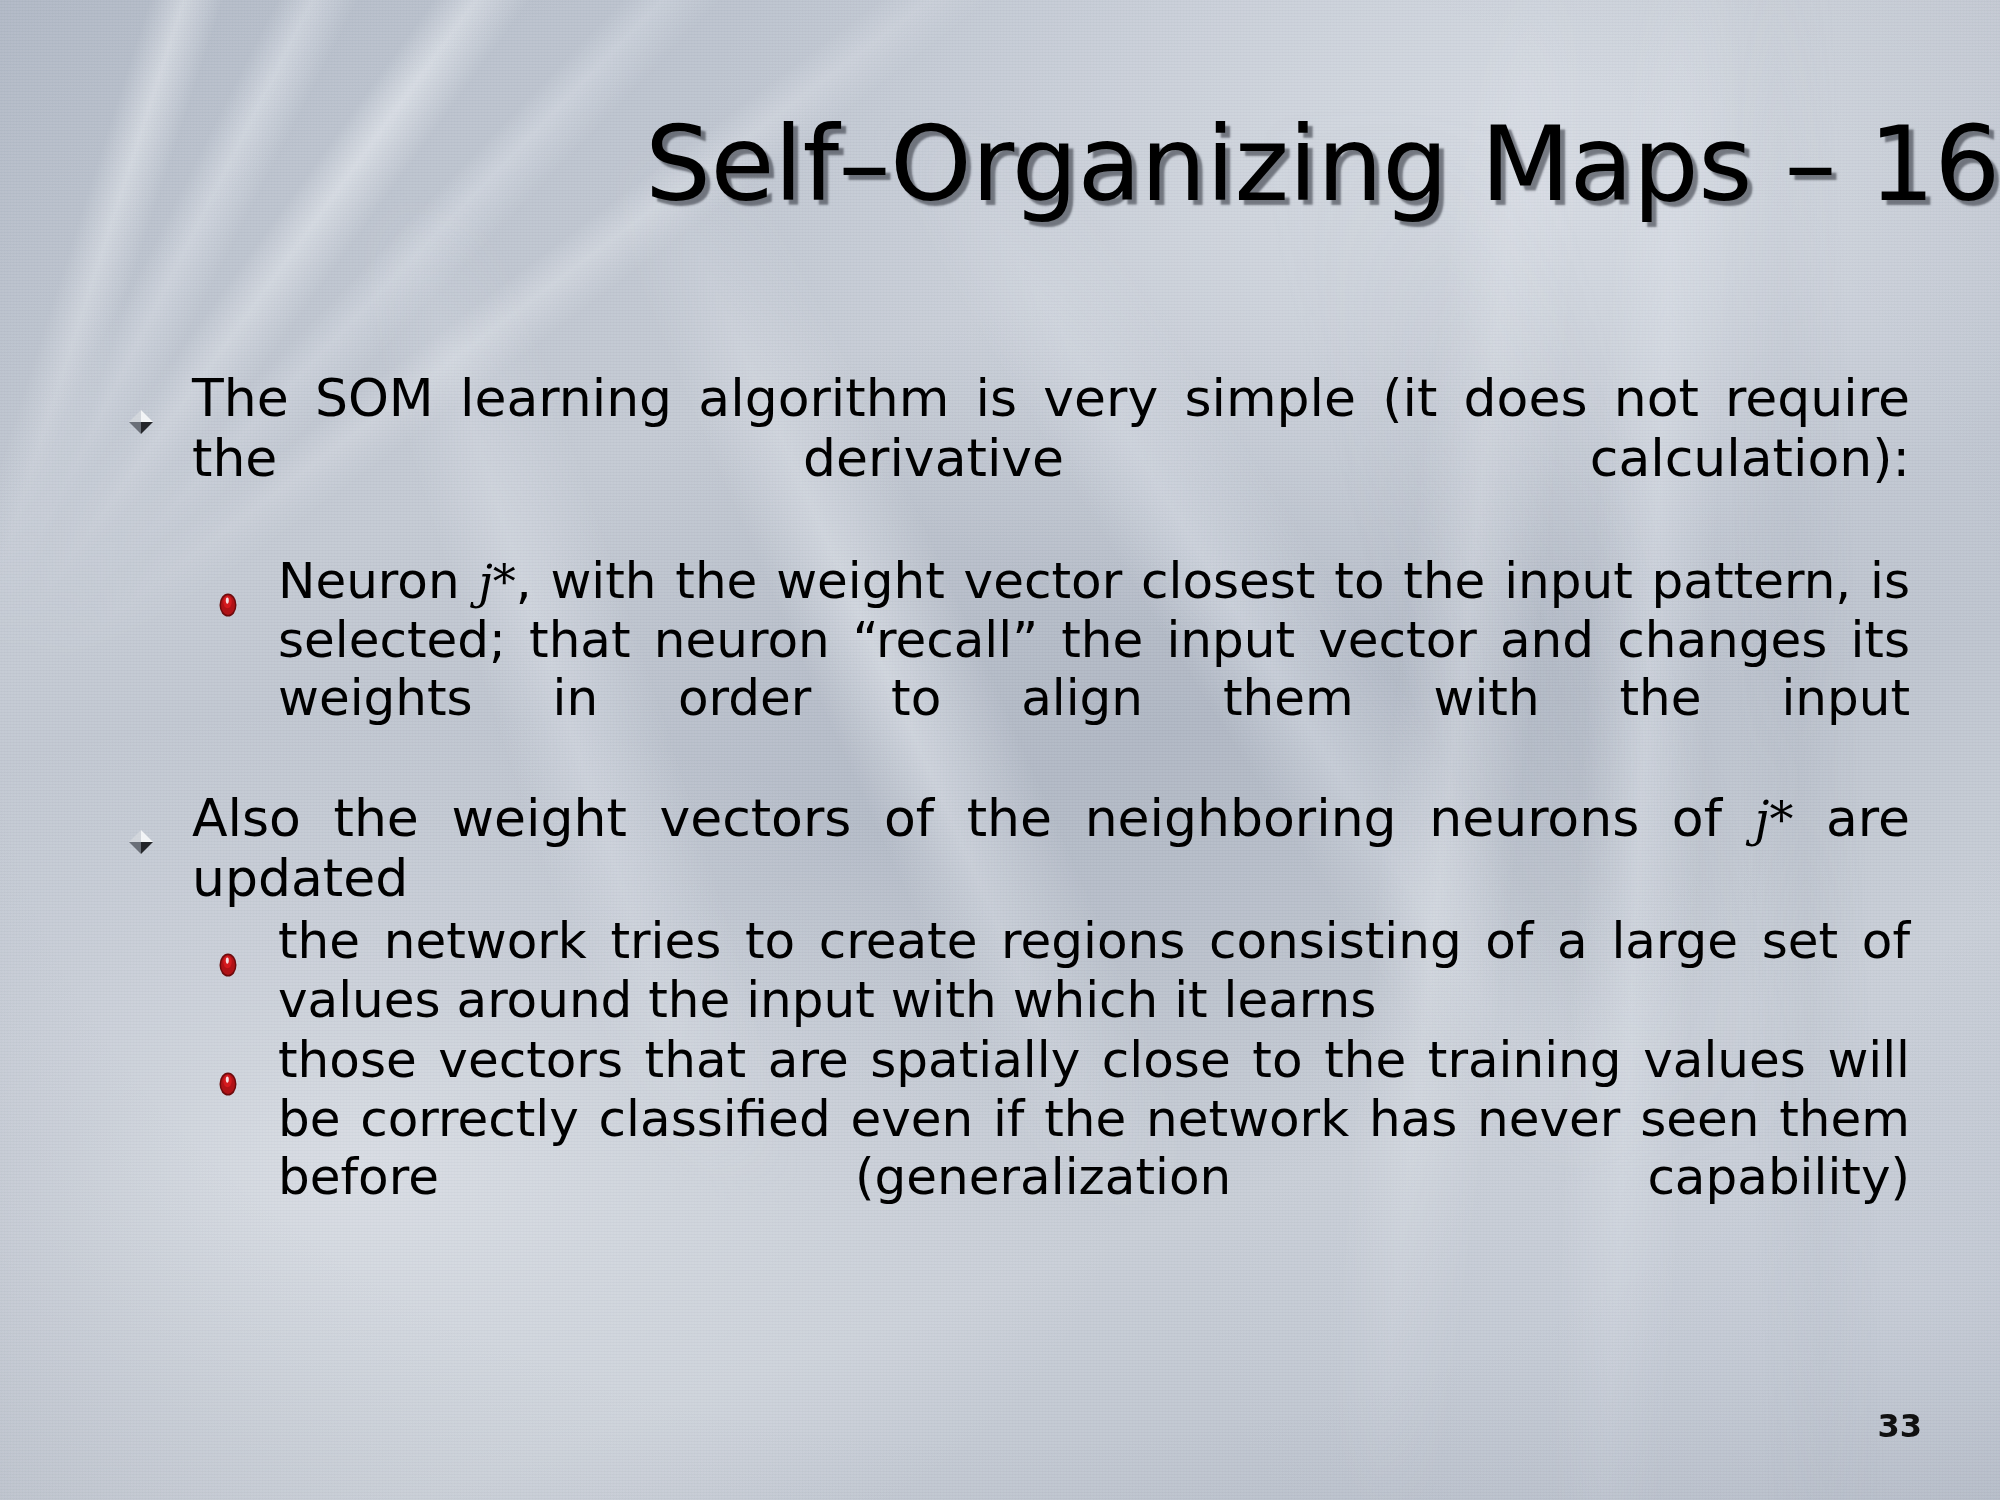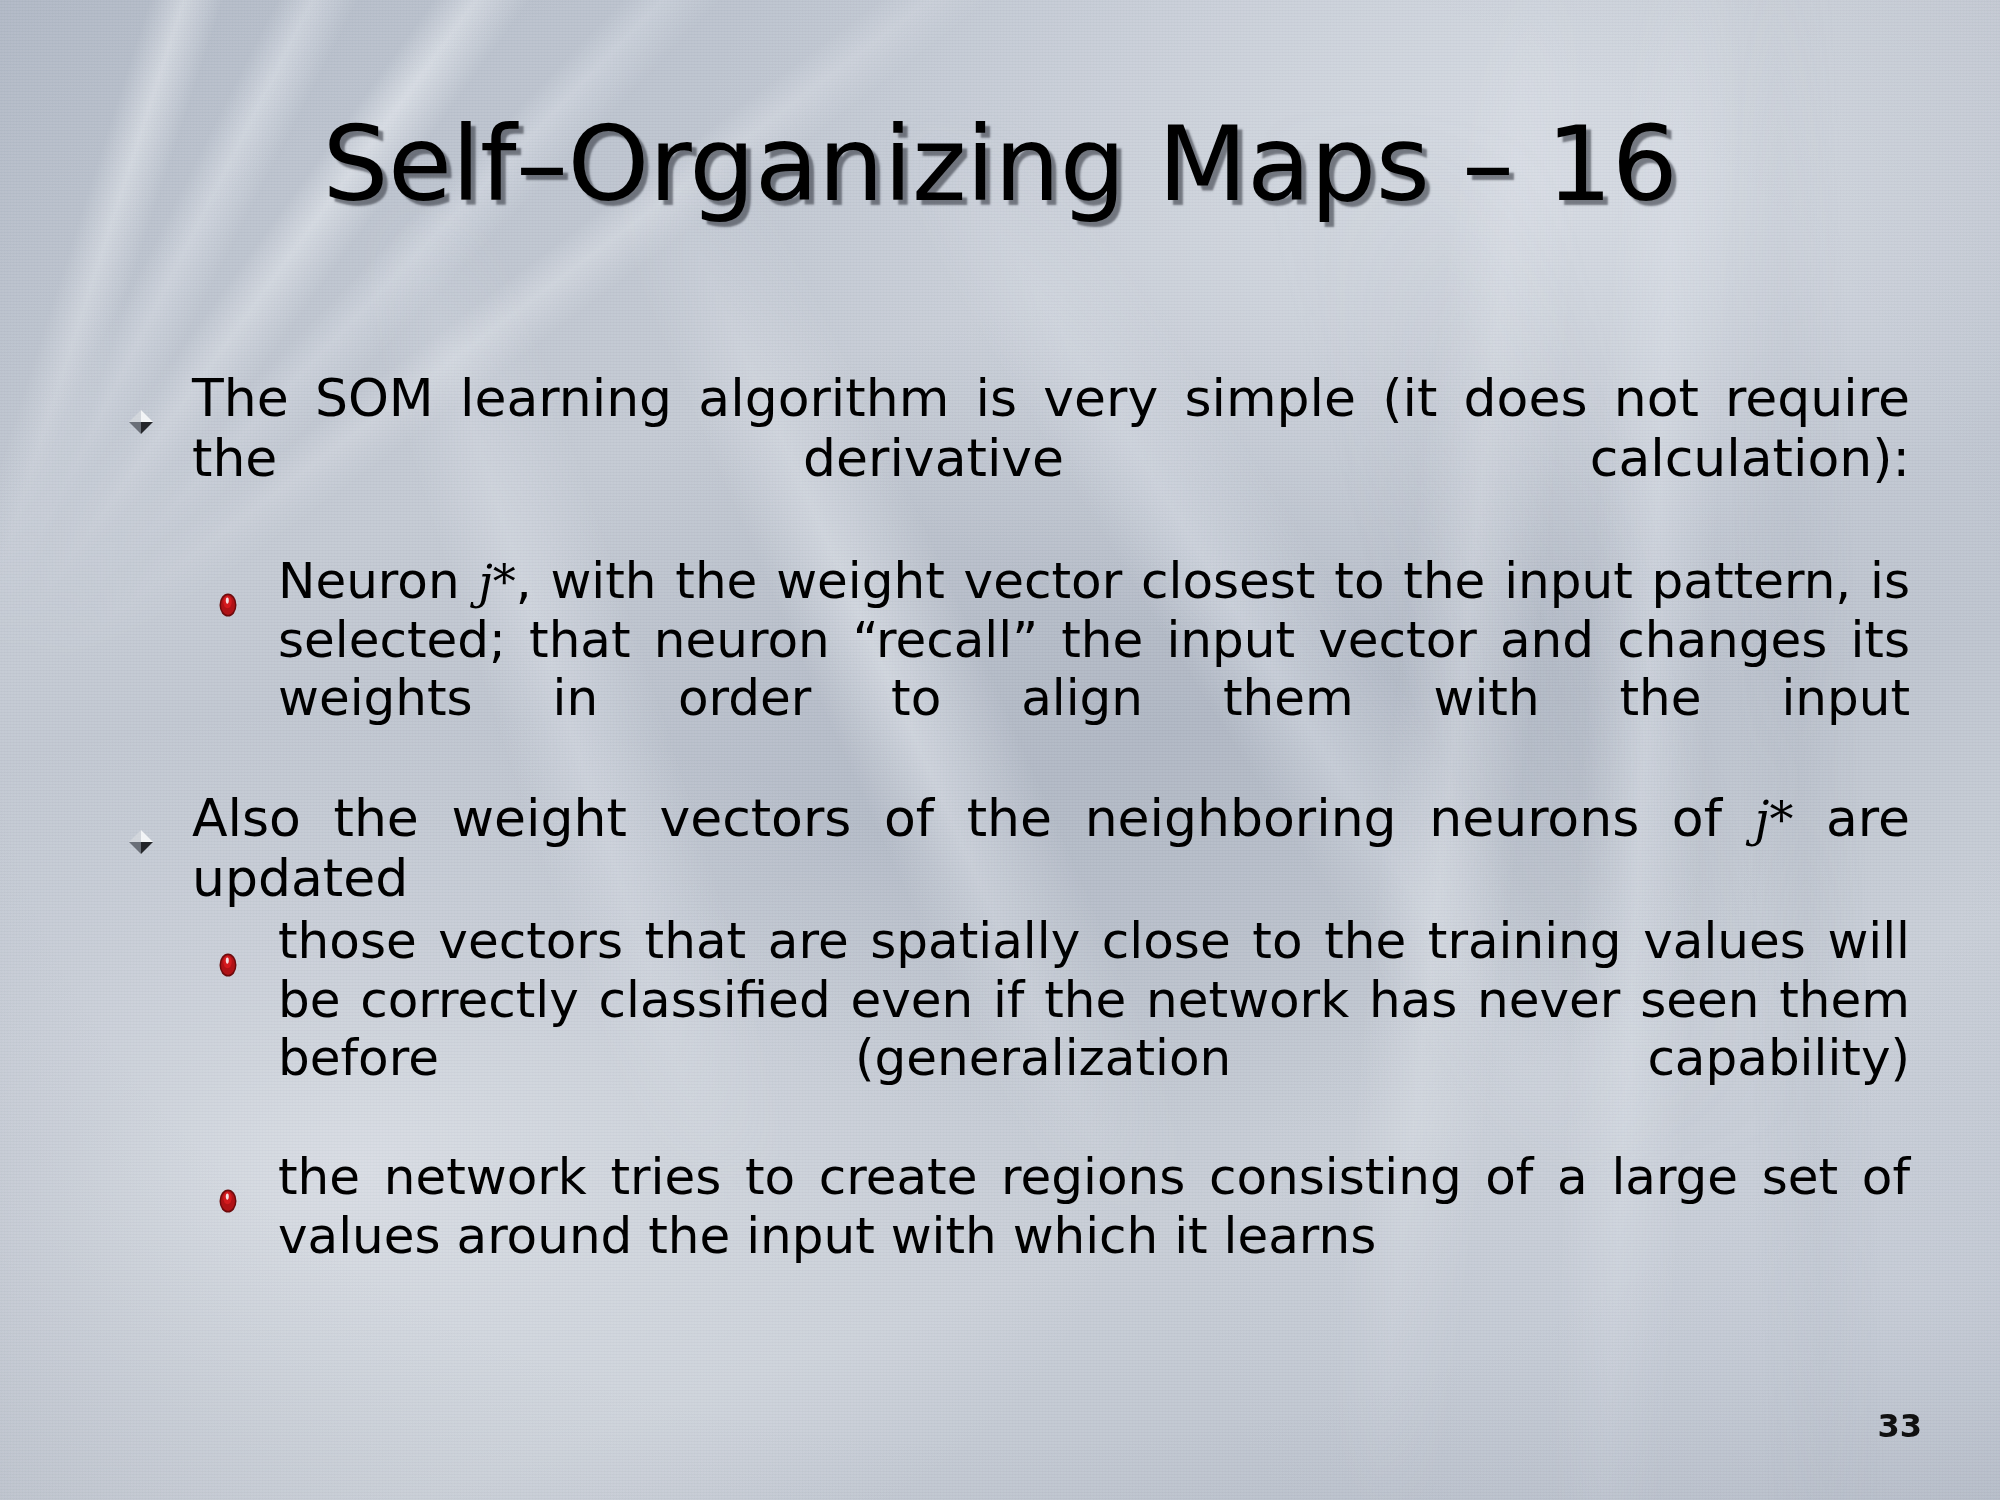--- a/index.html
+++ b/index.html
@@ -90,21 +90,21 @@
   #content {
     position: absolute;
     inset: 0;
   }
 
   .slide-title {
     position: absolute;
     left: 0;
     top: 112px;
     width: 2000px;
-    text-align: center;
+    text-align: right;
     font-size: 104px;
     line-height: 1.0;
     font-weight: 400;
     color: #000000;
     letter-spacing: -0.5px;
     text-shadow: 5px 5px 2px rgba(40,44,52,0.55);
     white-space: nowrap;
   }
 
   .body-block {
@@ -229,43 +229,43 @@
             <polygon points="15,3 27,15 15,15" fill="#f2f4f6"></polygon>
             <polygon points="15,3 3,15 15,15" fill="#d2d6dc"></polygon>
             <polygon points="3,15 15,15 15,27" fill="#6a6f78"></polygon>
             <polygon points="15,15 27,15 15,27" fill="#24262a"></polygon>
           </svg>
         </span>
         <span class="txt"><span>Also the weight vectors of the neighboring neurons of </span><span class="mathvar">j*</span><span> are updated</span></span>
       </div>
 
       <div class="l2-group">
+        <div class="l2 nojust">
+          <span class="bullet-l2">
+            <svg viewBox="0 0 24 26" width="24" height="26" aria-hidden="true">
+              <ellipse cx="12" cy="13" rx="8.5" ry="11.5" fill="#6d0a0c"></ellipse>
+              <ellipse cx="12" cy="13" rx="7" ry="10" fill="#b01216"></ellipse>
+              <ellipse cx="11.5" cy="10" rx="4.2" ry="6.2" fill="#d31a1e"></ellipse>
+              <ellipse cx="11.3" cy="8.6" rx="1.5" ry="3.1" fill="#f7eced" opacity="0.95"></ellipse>
+            </svg>
+          </span>
+          <span class="txt">the network tries to create regions consisting of a large set of values around the input with which it learns</span>
+        </div>
+
         <div class="l2">
           <span class="bullet-l2">
             <svg viewBox="0 0 24 26" width="24" height="26" aria-hidden="true">
               <ellipse cx="12" cy="13" rx="8.5" ry="11.5" fill="#6d0a0c"></ellipse>
               <ellipse cx="12" cy="13" rx="7" ry="10" fill="#b01216"></ellipse>
               <ellipse cx="11.5" cy="10" rx="4.2" ry="6.2" fill="#d31a1e"></ellipse>
               <ellipse cx="11.3" cy="8.6" rx="1.5" ry="3.1" fill="#f7eced" opacity="0.95"></ellipse>
             </svg>
           </span>
           <span class="txt">those vectors that are spatially close to the training values will be correctly classified even if the network has never seen them before (generalization capability)</span>
         </div>
-
-        <div class="l2 nojust">
-          <span class="bullet-l2">
-            <svg viewBox="0 0 24 26" width="24" height="26" aria-hidden="true">
-              <ellipse cx="12" cy="13" rx="8.5" ry="11.5" fill="#6d0a0c"></ellipse>
-              <ellipse cx="12" cy="13" rx="7" ry="10" fill="#b01216"></ellipse>
-              <ellipse cx="11.5" cy="10" rx="4.2" ry="6.2" fill="#d31a1e"></ellipse>
-              <ellipse cx="11.3" cy="8.6" rx="1.5" ry="3.1" fill="#f7eced" opacity="0.95"></ellipse>
-            </svg>
-          </span>
-          <span class="txt">the network tries to create regions consisting of a large set of values around the input with which it learns</span>
-        </div>
       </div>
 
     </div>
 
     <div class="page-number">33</div>
 
   </div>
 </div>
 
 </body></html>

